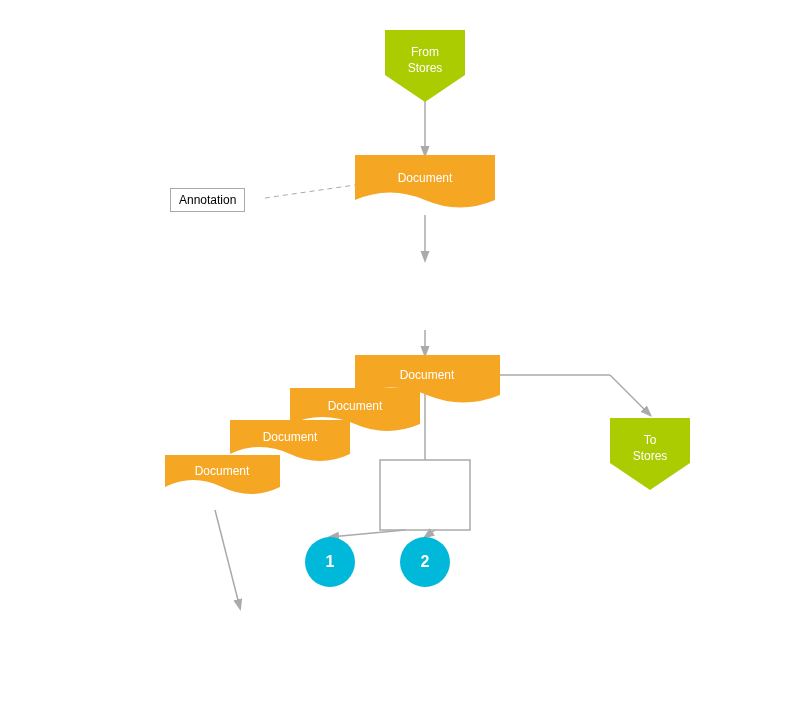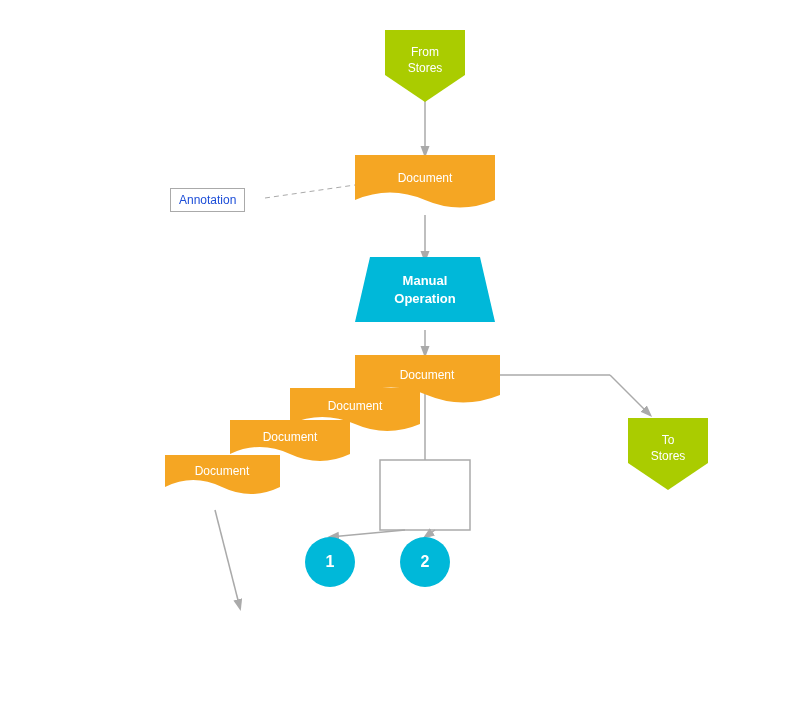--- a/index.html
+++ b/index.html
@@ -22,21 +22,21 @@
       top: 0; left: 0;
       width: 809px;
       height: 724px;
       pointer-events: none;
     }
     .annotation-box {
       position: absolute;
       border: 1px solid #aaa;
       padding: 4px 8px;
       font-size: 12px;
-      color: #1d4ed8;
+      color: #000000;
       background: #fff;
     }
   </style>
 </head>
 <body>
 
 <div class="diagram-container">
   <svg class="lines">
 
     <line x1="425" y1="100" x2="425" y2="155" stroke="#aaa" stroke-width="1.5" marker-end="url(#arrow)"></line>
@@ -75,27 +75,20 @@
     </svg>
   </div>
 
   <div style="position:absolute; left:355px; top:155px;">
     <svg width="140" height="60" viewBox="0 0 140 60">
       <path d="M0,0 L140,0 L140,45 Q105,60 70,45 Q35,30 0,45 Z" fill="#f5a623"></path>
       <text x="70" y="27" text-anchor="middle" font-size="12" fill="#fff">Document</text>
     </svg>
   </div>
 
-  <div style="position:absolute; left:355px; top:257px;">
-    <svg width="140" height="65" viewBox="0 0 140 65">
-      <polygon points="15,0 125,0 140,65 0,65" fill="#00b8d9"></polygon>
-      <text x="70" y="28" text-anchor="middle" font-size="13" font-weight="bold" fill="#fff">Manual</text>
-      <text x="70" y="46" text-anchor="middle" font-size="13" font-weight="bold" fill="#fff">Operation</text>
-    </svg>
-  </div>
 
   <div style="position:absolute; left:355px; top:355px;">
     <svg width="145" height="55" viewBox="0 0 145 55">
       <path d="M0,0 L145,0 L145,40 Q108,55 72,40 Q36,25 0,40 Z" fill="#f5a623"></path>
       <text x="72" y="24" text-anchor="middle" font-size="12" fill="#fff">Document</text>
     </svg>
   </div>
 
   <div style="position:absolute; left:290px; top:388px;">
     <svg width="130" height="50" viewBox="0 0 130 50">
@@ -111,21 +104,21 @@
     </svg>
   </div>
 
   <div style="position:absolute; left:165px; top:455px;">
     <svg width="115" height="46" viewBox="0 0 115 46">
       <path d="M0,0 L115,0 L115,32 Q86,46 57,32 Q28,18 0,32 Z" fill="#f5a623"></path>
       <text x="57" y="20" text-anchor="middle" font-size="12" fill="#fff">Document</text>
     </svg>
   </div>
 
-  <div style="position:absolute; left:628px; top:418px;">
+  <div style="position:absolute; left:610px; top:418px;">
     <svg width="80" height="72" viewBox="0 0 80 72">
       <polygon points="0,0 80,0 80,45 40,72 0,45" fill="#aacc00"></polygon>
       <text x="40" y="26" text-anchor="middle" font-size="12" fill="#fff">To</text>
       <text x="40" y="42" text-anchor="middle" font-size="12" fill="#fff">Stores</text>
     </svg>
   </div>
 
   <div style="position:absolute; left:305px; top:537px;">
     <svg width="50" height="50" viewBox="0 0 50 50">
       <circle cx="25" cy="25" r="25" fill="#00b8d9"></circle>

